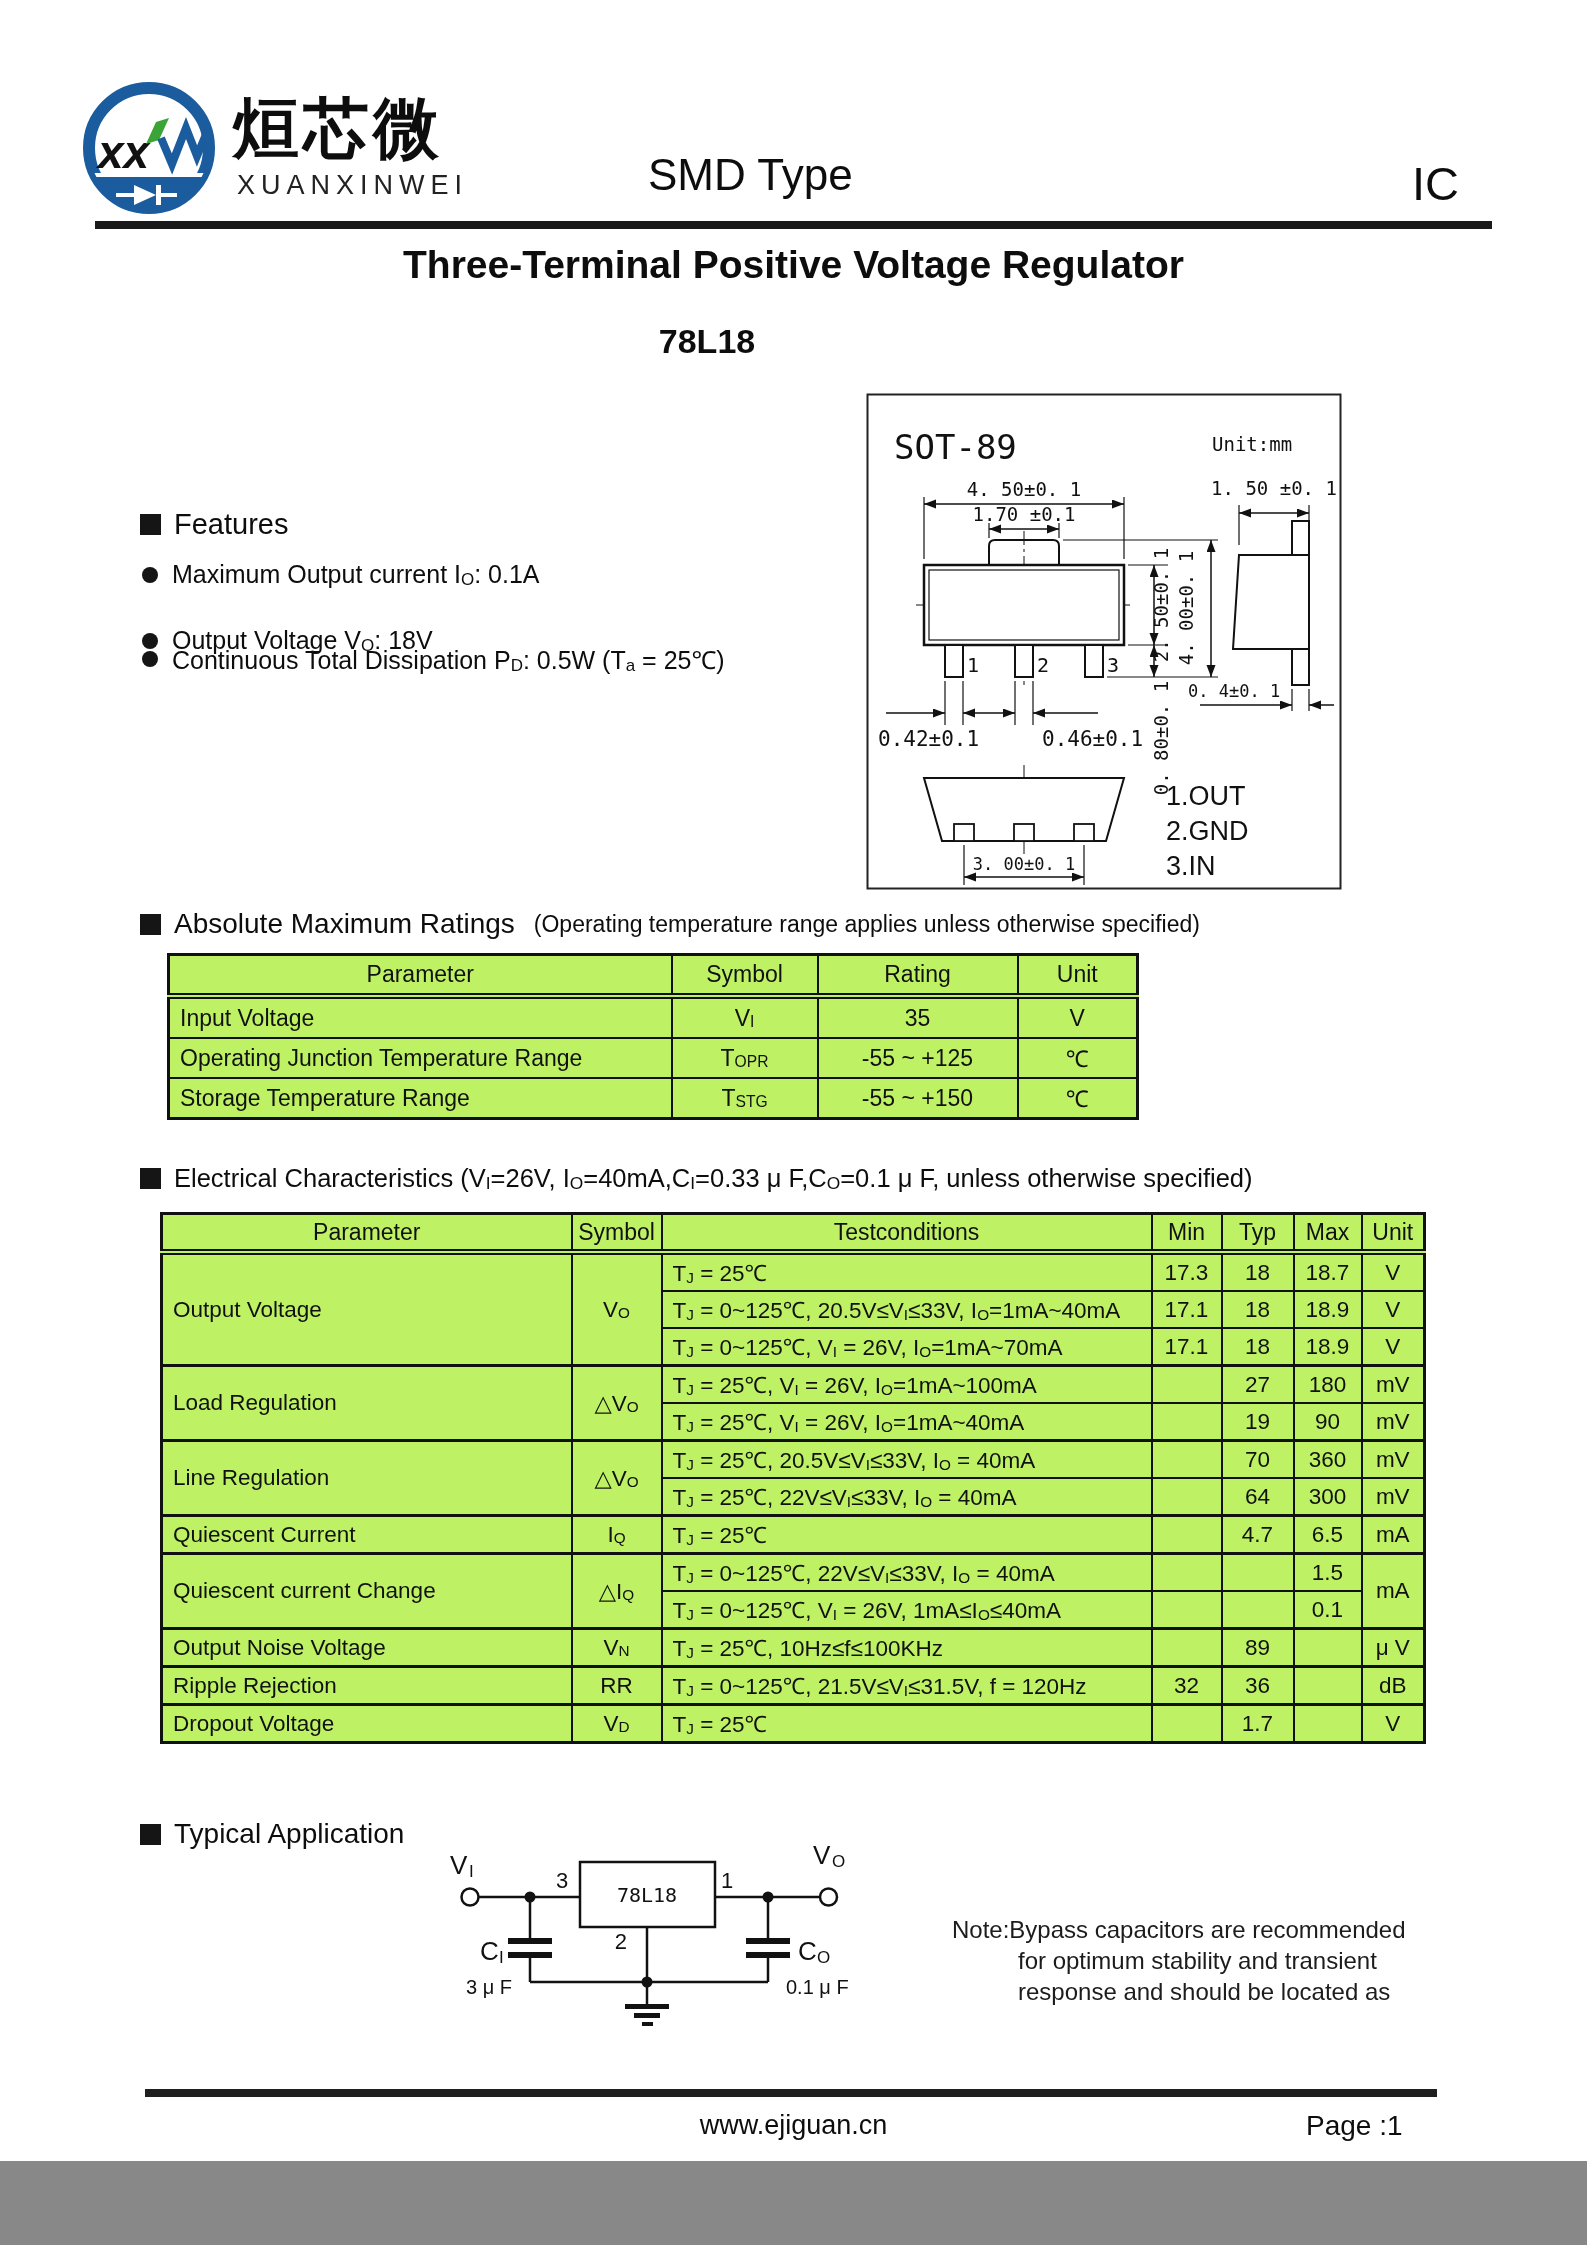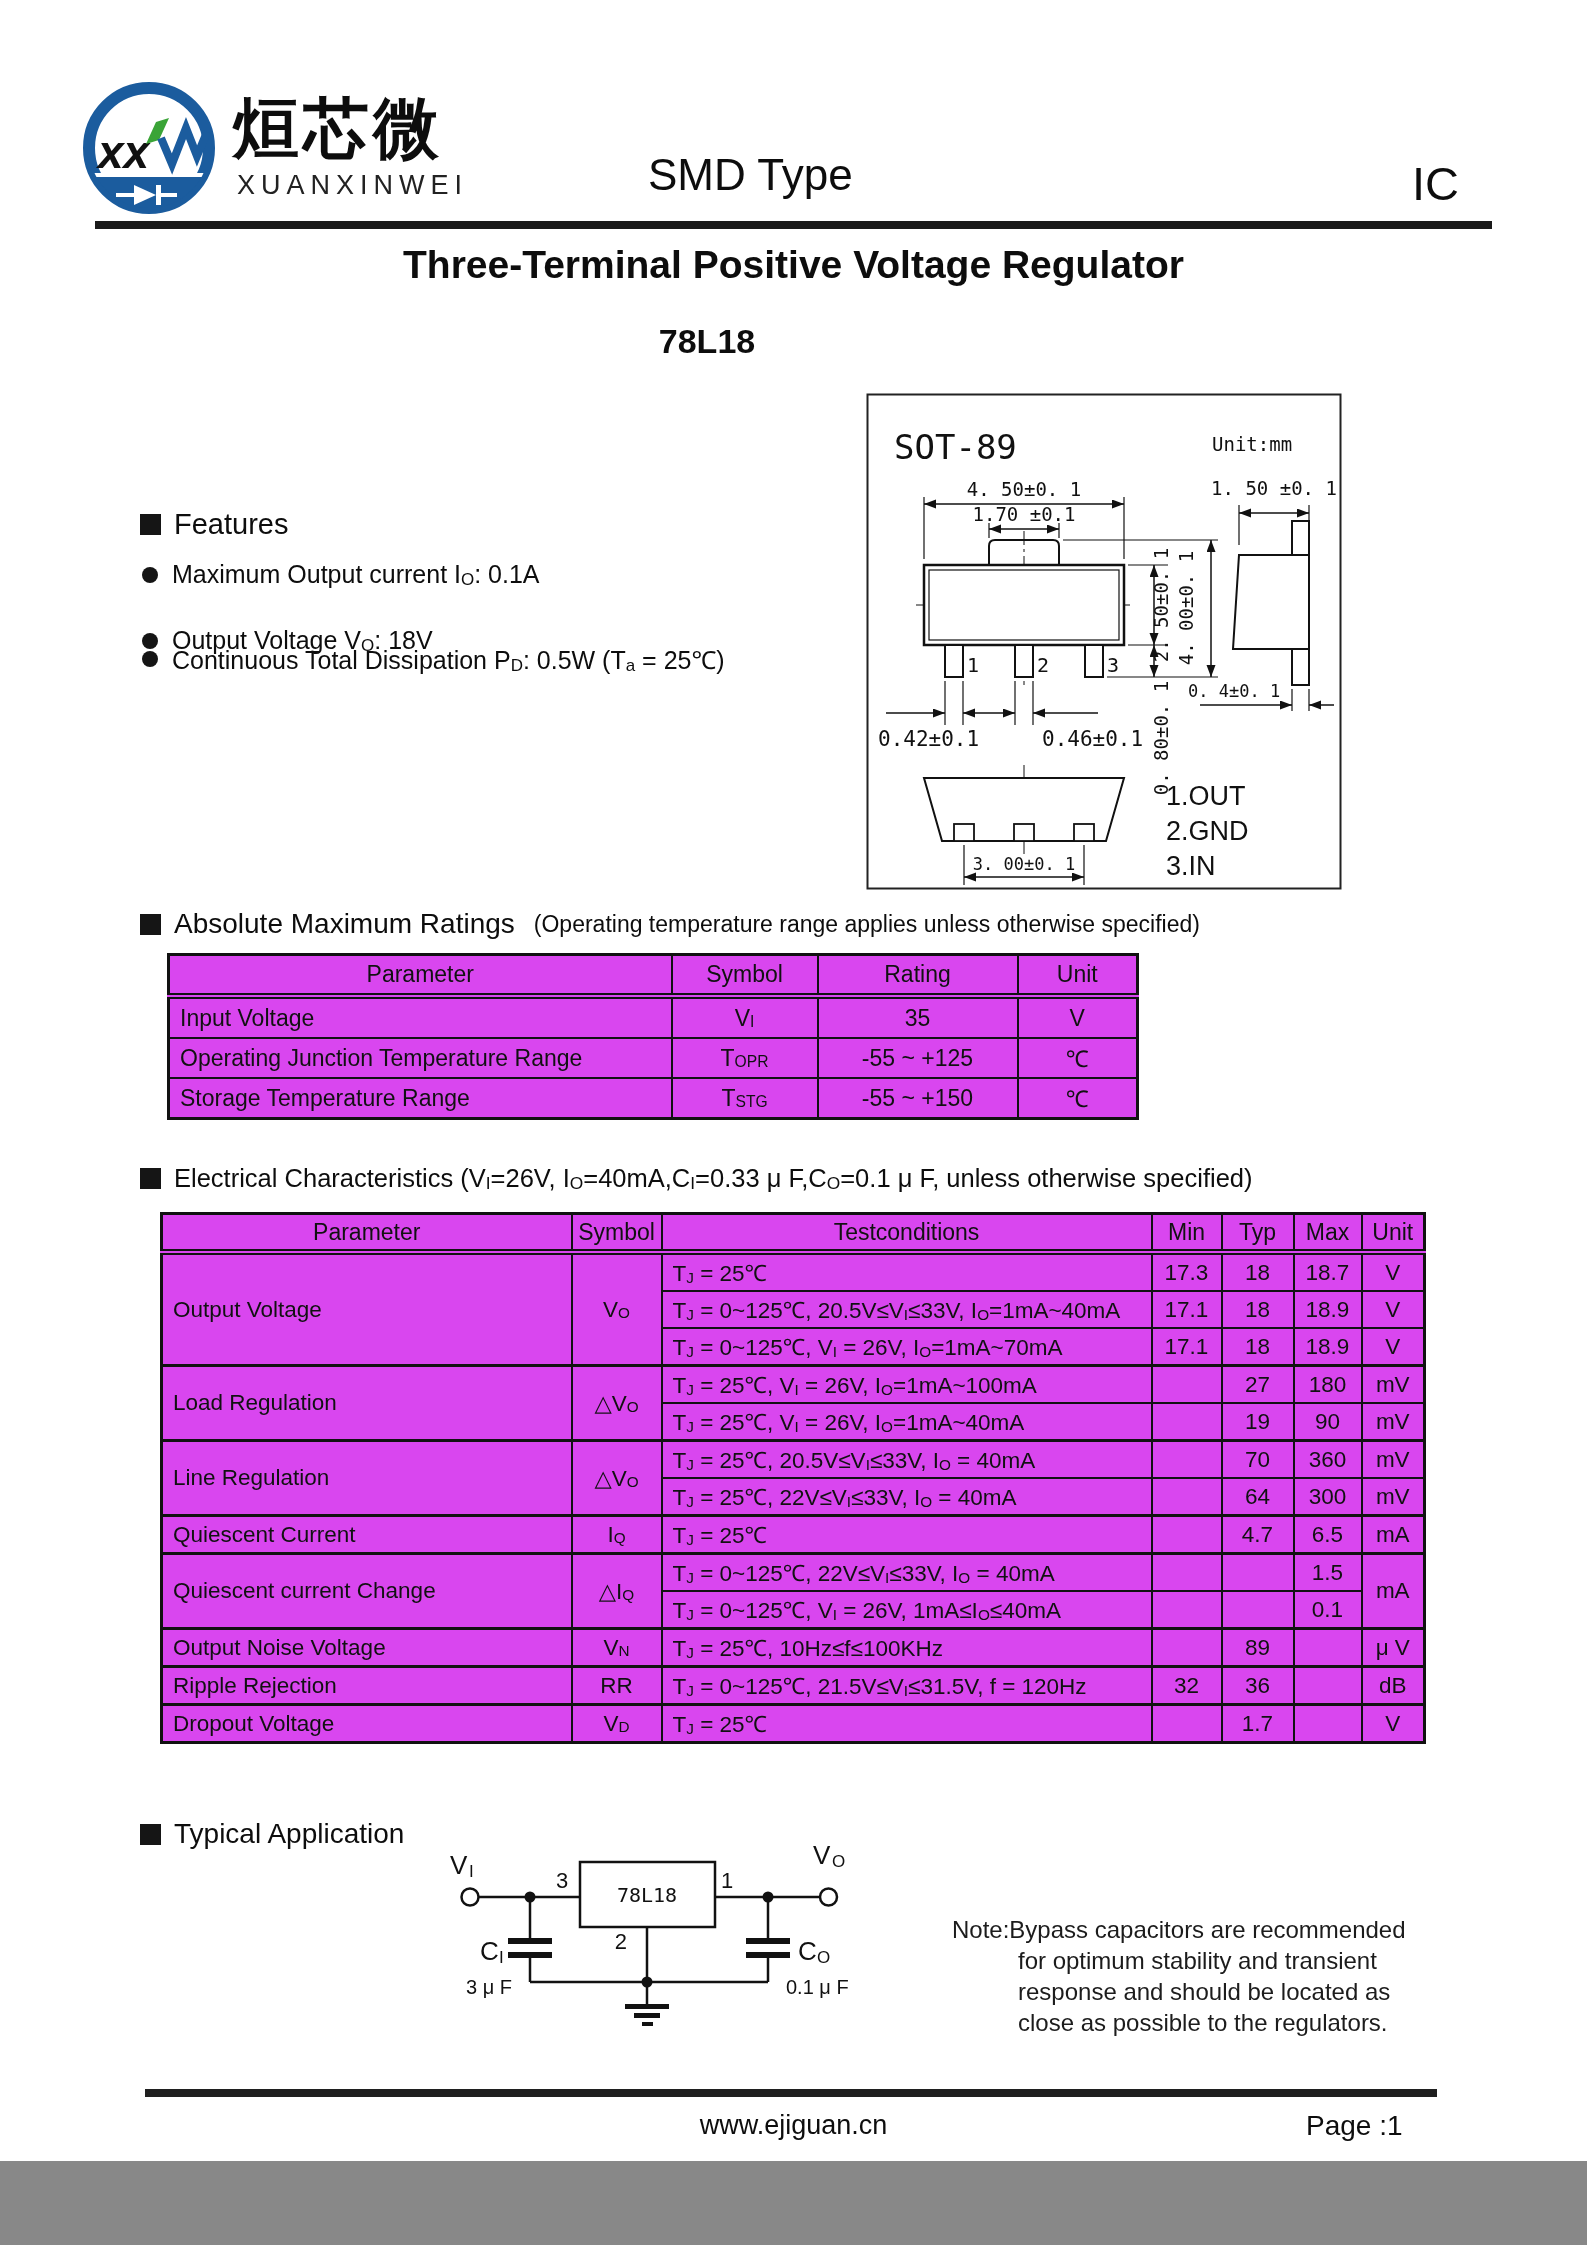--- a/index.html
+++ b/index.html
@@ -18,21 +18,21 @@
   .part-no{left:0;top:322px;width:1414px;text-align:center;font-size:34px;font-weight:bold;color:#0d0d0d;}
   
   .sect{display:flex;align-items:center;gap:13px;}
   .sq{width:21px;height:21px;background:#151515;flex:0 0 auto;}
   .sect-t{font-size:28px;color:#0d0d0d;white-space:nowrap;}
   .sect-note{font-size:23px;color:#0d0d0d;margin-left:6px;white-space:nowrap;}
   
   .feat-item{display:flex;align-items:center;gap:14px;font-size:25px;color:#0d0d0d;white-space:nowrap;}
   .dot{width:16px;height:16px;border-radius:50%;background:#151515;flex:0 0 auto;}
   
-  table{border-collapse:collapse;table-layout:fixed;background:#d946ef;padding-left:17px;}
+  table{border-collapse:collapse;table-layout:fixed;background:#bef264;padding-left:17px;}
   .dtable{border:3px solid #111;}
   .dtable th,.dtable td{border:2px solid #111;font-size:23px;font-weight:normal;
       text-align:center;vertical-align:middle;padding:0 4px;overflow:hidden;white-space:nowrap;}
   .dtable thead th{border-bottom:6px double #111;}
   .dtable .pl{text-align:left;padding-left:10px;}
   .amr-t th{height:37px;} .amr-t td{height:38px;}
   .ec-t th{height:34px;} .ec-t td{height:35px;font-size:22.5px;}
   .ec-t tr.g td{border-top:3px solid #111;}
   
   .note{font-size:24px;line-height:31px;color:#1c1c1c;}
@@ -404,20 +404,19 @@
     <text x="36" y="152" font-size="20">3 μ F</text>
     <text x="368" y="118" font-size="26">C</text>
     <text x="387" y="121" font-size="17">O</text>
     <text x="356" y="152" font-size="20">0.1 μ F</text>
   </svg>
 
   <div class="abs note" style="left:952px;top:1914px;width:460px;">
     <div class="nl first">Note:Bypass capacitors are recommended</div>
     <div class="nl">for optimum stability and transient</div>
     <div class="nl">response and should be located as</div>
-    <div class="nl">close as possible to the regulators.</div>
   </div>
 
   <div class="abs footrule"></div>
   <div class="abs website">www.ejiguan.cn</div>
   <div class="abs pageno">Page :1</div>
 
 </div>
 
 </body></html>

